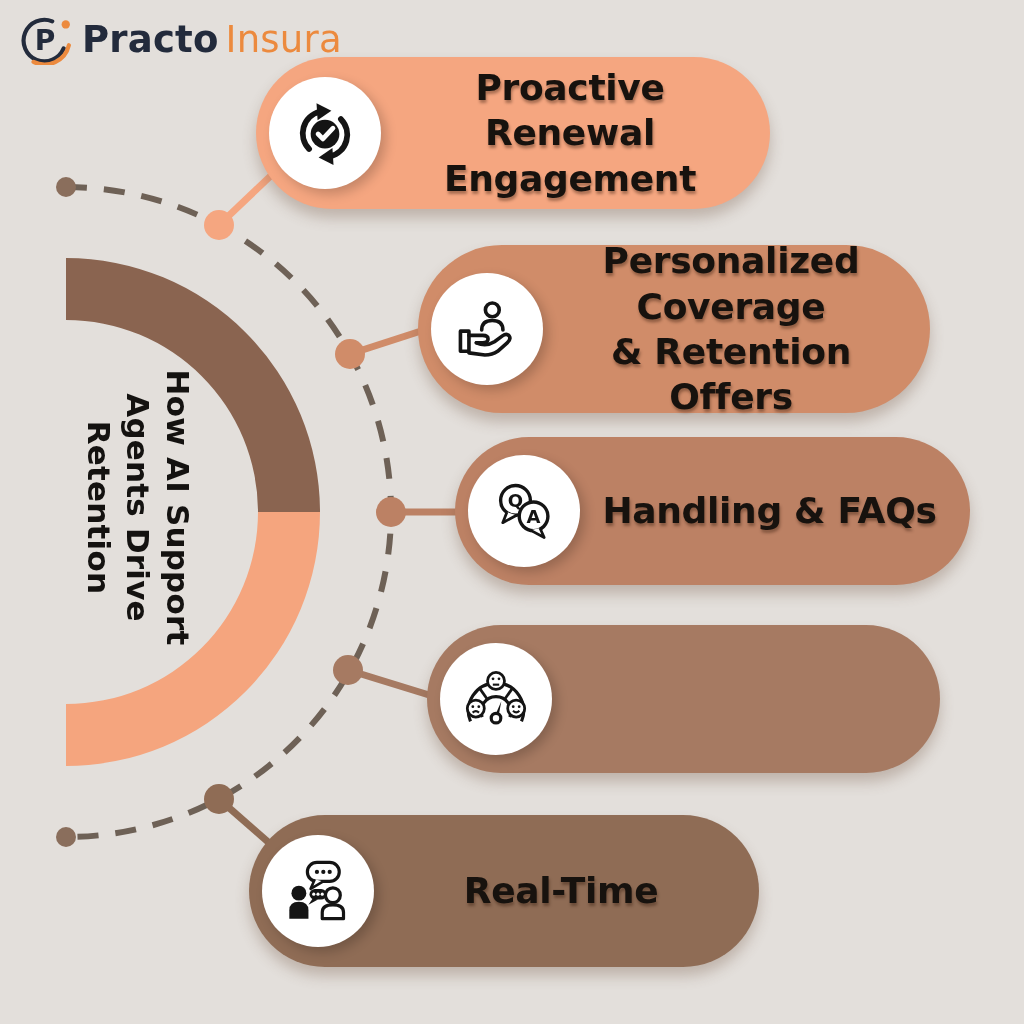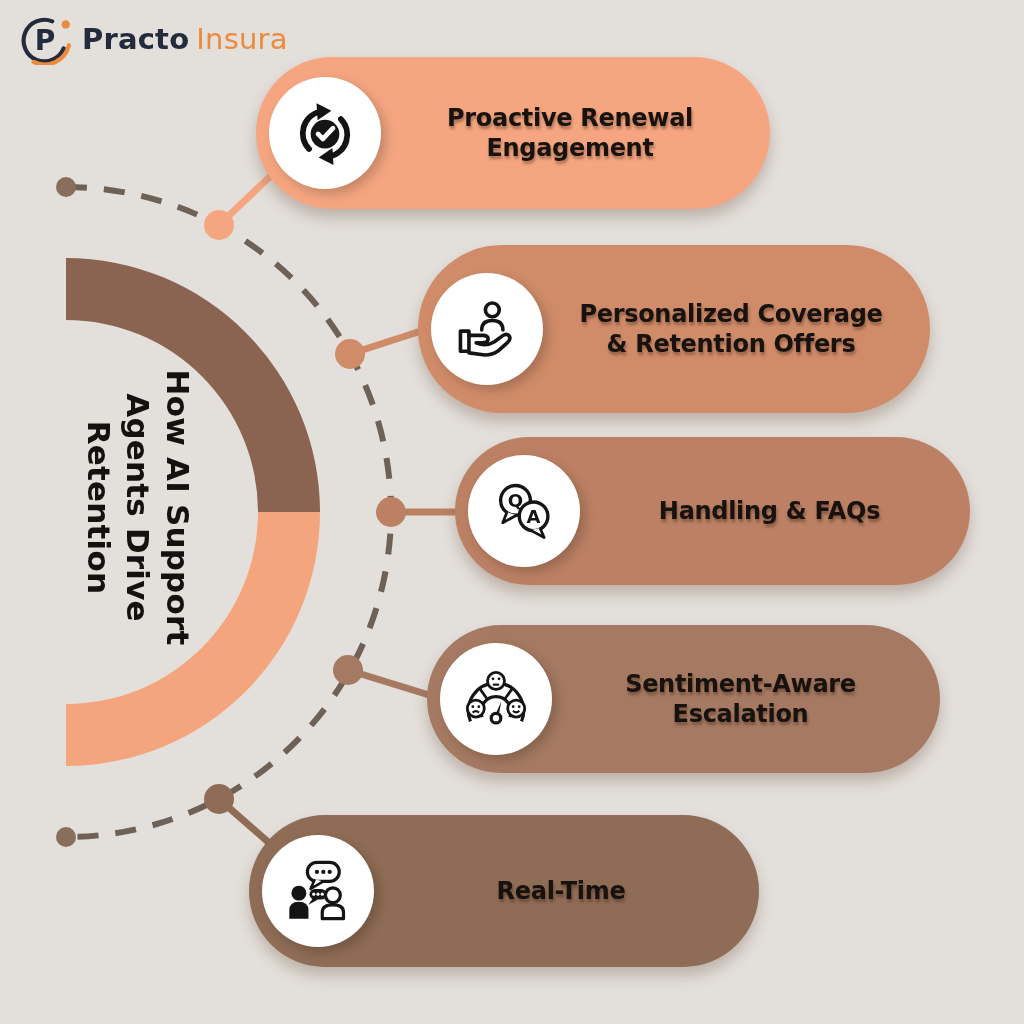--- a/index.html
+++ b/index.html
@@ -52,21 +52,21 @@
     border-radius: 50%;
     box-shadow: 5px 5px 12px rgba(0,0,0,0.20);
     display: flex; align-items: center; justify-content: center;
   }
   .pill .icon-circle svg { width: 68px; height: 68px; }
   .pill .pill-text {
     position: absolute;
     left: 132px; right: 18px;
     text-align: center;
     font-weight: bold;
-    font-size: 24px;
+    font-size: 36px;
     line-height: 1.26;
     color: #17120e;
     letter-spacing: -0.3px;
     text-shadow: 1px 3px 3px rgba(45, 22, 8, 0.38);
   }
   .pill .pill-text span { display: block; }
 
   .p1 { left: 256px; top:  57px; width: 514px; height: 152px; }
   .p2 { left: 418px; top: 245px; width: 512px; height: 168px; }
   .p3 { left: 455px; top: 437px; width: 515px; height: 148px; }
@@ -75,21 +75,21 @@
 
   
   .logo {
     position: absolute;
     left: 20px; top: 13px;
     display: flex; align-items: center;
     gap: 10px;
     z-index: 4;
   }
   .logo svg { width: 52px; height: 52px; }
-  .logo .logo-text { font-size: 29px; letter-spacing: 0.2px; }
+  .logo .logo-text { font-size: 37px; letter-spacing: 0.2px; }
   .logo .brand-primary { font-weight: bold; }
   .logo .brand-secondary { font-weight: normal; margin-left: 7px; }
 
   .icon-stroke { stroke: #141414; fill: none; stroke-width: 3.4; stroke-linecap: round; stroke-linejoin: round; }
   .icon-fill { fill: #141414; }
   .logo-mono { font-family: "DejaVu Sans", "Liberation Sans", sans-serif; font-weight: bold; }
   .bubble-letter { font-family: "DejaVu Sans", "Liberation Sans", sans-serif; font-weight: bold; }
 </style>
 </head>
 <body>
@@ -207,24 +207,20 @@
         <circle class="icon-fill" cx="29.2" cy="13" r="1.3"></circle>
           <circle class="icon-fill" cx="34.8" cy="13" r="1.3"></circle>
         <line x1="29" y1="18.5" x2="35" y2="18.5" stroke="#141414" stroke-width="2"></line>
 
         <circle cx="51" cy="41" r="8" fill="#ffffff" stroke="#141414" stroke-width="2.6"></circle>
         <circle class="icon-fill" cx="48.2" cy="39.2" r="1.3"></circle>
           <circle class="icon-fill" cx="53.8" cy="39.2" r="1.3"></circle>
         <path d="M 48 43 Q 51 46 54 43" fill="none" stroke="#141414" stroke-width="2"></path>
       </svg>
     </div>
-    <div class="pill-text">
-      <span>Sentiment-Aware</span>
-      <span>Escalation</span>
-    </div>
   </div>
 
   <div class="pill p5" style="background: rgb(143, 108, 85);">
     <div class="icon-circle">
       <svg viewBox="0 0 64 64">
 
         <rect x="22" y="5" width="30" height="18" rx="9" fill="#ffffff" stroke="#141414" stroke-width="3"></rect>
         <path d="M 29 21 L 25 30 L 37 23" fill="#ffffff" stroke="#141414" stroke-width="2.4" stroke-linejoin="round"></path>
         <circle class="icon-fill" cx="31" cy="14" r="2"></circle>
           <circle class="icon-fill" cx="37" cy="14" r="2"></circle>

